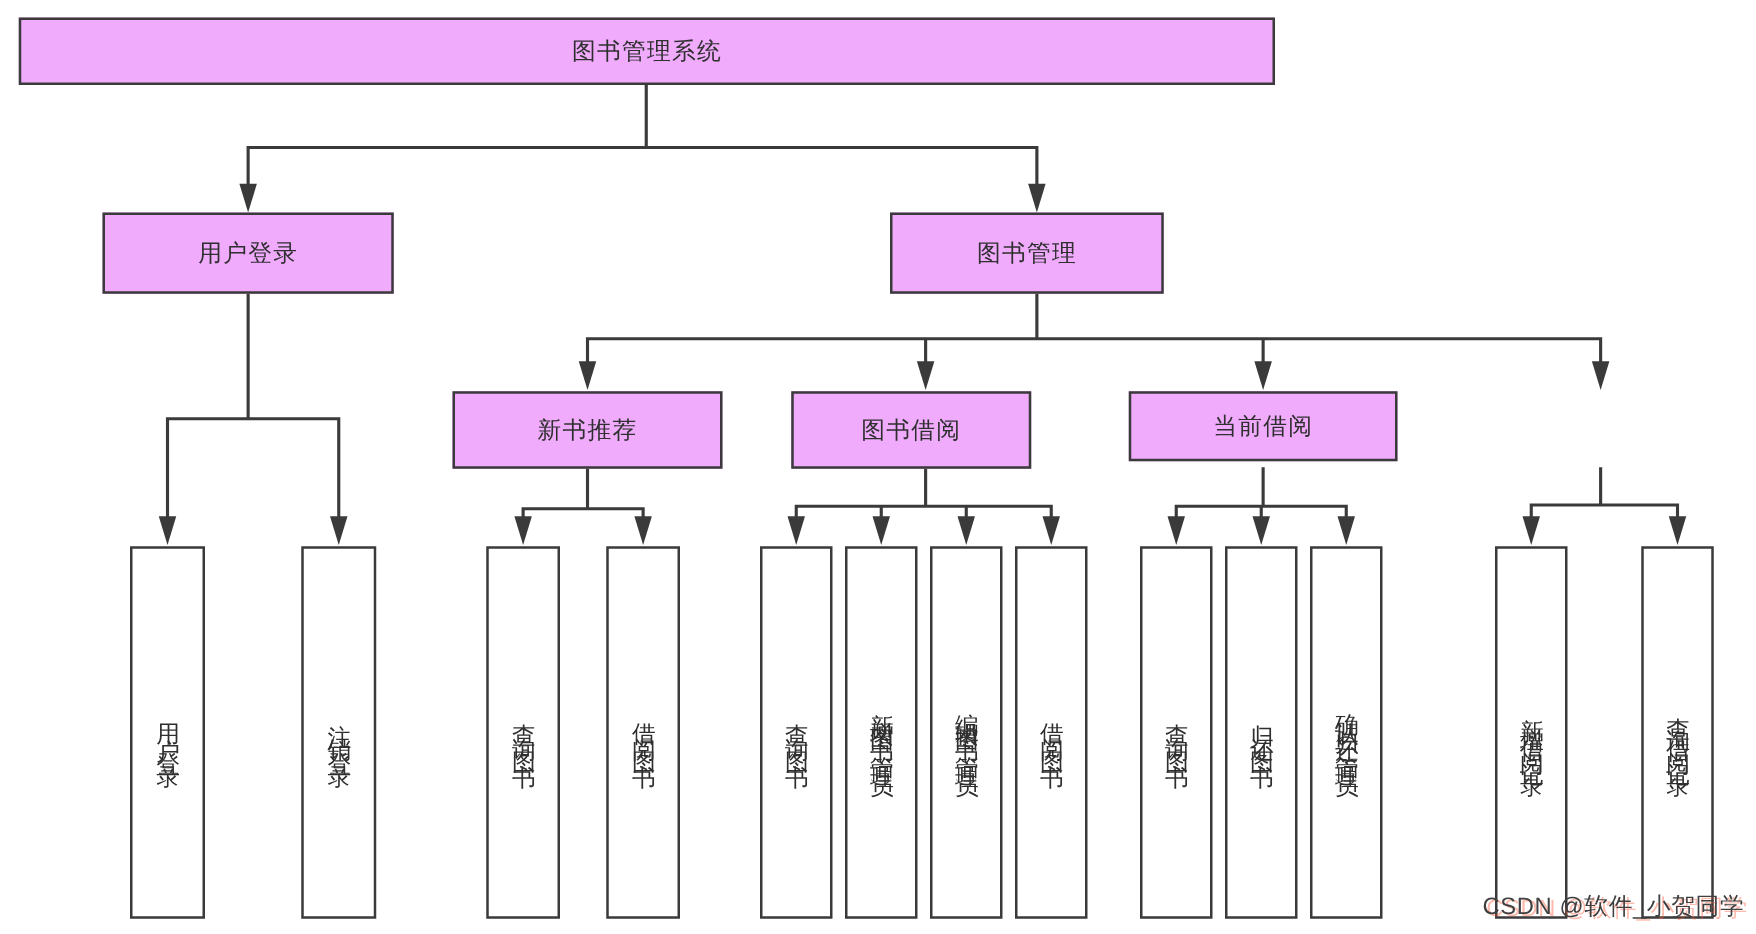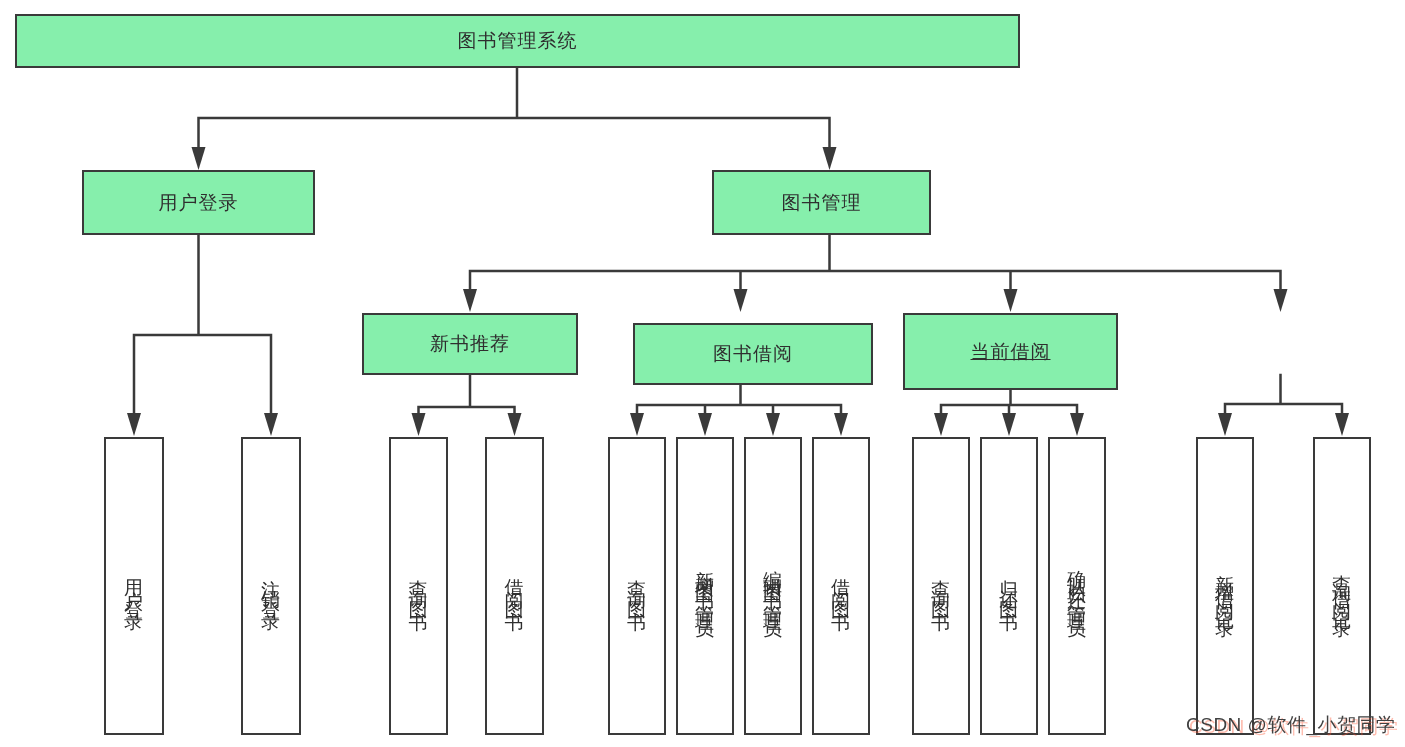--- a/index.html
+++ b/index.html
@@ -9,21 +9,21 @@
     height: 747px;
     background: #ffffff;
     font-family: "Liberation Sans", "DejaVu Sans", sans-serif;
     color: #303030;
     overflow: hidden;
   }
   #wires { position: absolute; left: 0; top: 0; width: 1405px; height: 747px; }
   .box {
     position: absolute;
     box-sizing: border-box;
-    background: #86efac;
+    background: #f0abfc;
     border: 2.5px solid #3a3a3a;
     display: flex;
     align-items: center;
     justify-content: center;
     font-size: 19px;
     letter-spacing: 1px;
     color: #2f2f2f;
     z-index: 2;
   }
   .vbox {
@@ -102,24 +102,24 @@
   <div class="box" style="left:82px; top:170px; width:233px; height:65px;">
     <span>用户登录</span>
   </div>
   <div class="box" style="left:712px; top:170px; width:219px; height:65px;">
     <span>图书管理</span>
   </div>
 
   <div class="box" style="left:362px; top:313px; width:216px; height:62px;">
     <span>新书推荐</span>
   </div>
-  <div class="box" style="left:633px; top:313px; width:240px; height:62px;margin-top:10px;">
+  <div class="box" style="left:633px; top:313px; width:192px; height:62px;">
     <span>图书借阅</span>
   </div>
-  <div class="box" style="left:903px; top:313px; width:215px; height:77px;text-decoration:underline;">
+  <div class="box" style="left:903px; top:313px; width:215px; height:56px;">
     <span>当前借阅</span>
   </div>
 
   <div class="vbox" style="left:104px; top:437px; width:60px; height:298px;">
     <span class="vtext">用户登录</span>
   </div>
   <div class="vbox" style="left:241px; top:437px; width:60px; height:298px;">
     <span class="vtext">注销登录</span>
   </div>
 

